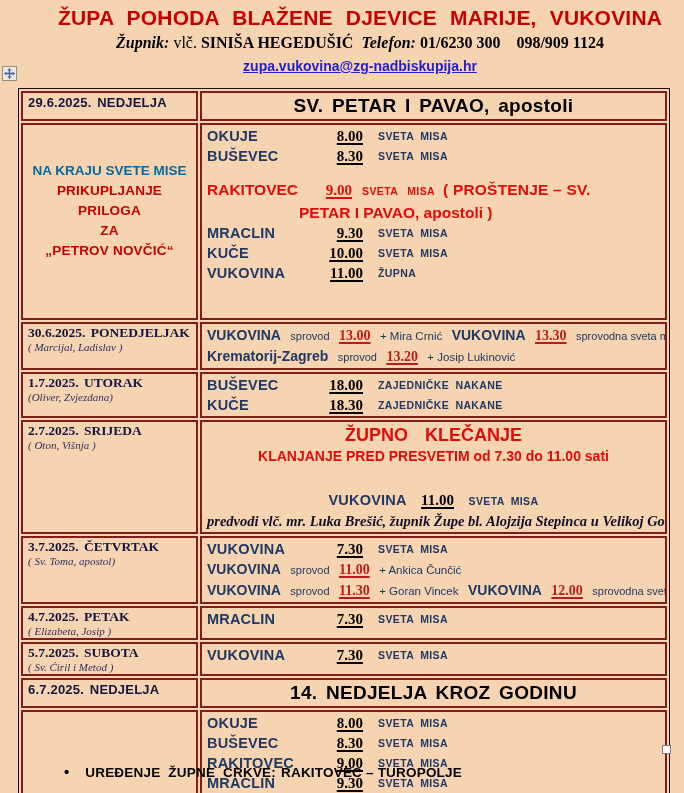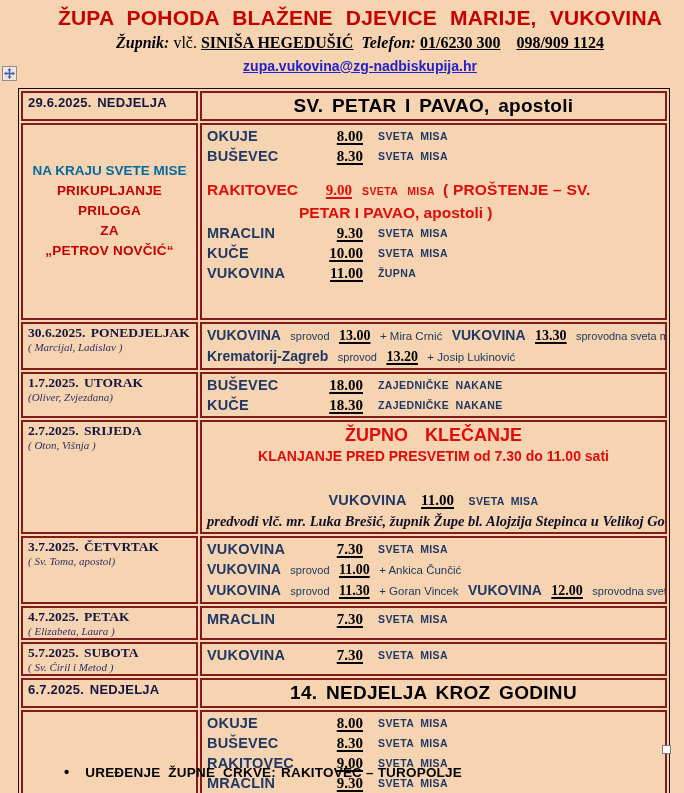--- a/index.html
+++ b/index.html
@@ -7,21 +7,21 @@
     width:684px;height:793px;position:relative;overflow:hidden;
     background:#F7D4B1;
     font-family:"Liberation Sans",sans-serif;
     -webkit-font-smoothing:antialiased;
   }
   
   .header{text-align:center;padding-top:5px;margin-left:36px;}
   .title{font-size:21px;font-weight:700;color:#C40000;word-spacing:7px;letter-spacing:.2px;line-height:26px;}
   .subtitle{font-family:"Liberation Serif",serif;font-size:16px;color:#000;margin-top:2px;line-height:20px;}
   .subtitle .lbl{font-style:italic;font-weight:700;}
-  .subtitle .bold{font-weight:700;text-decoration:underline;}
+  .subtitle .bold{font-weight:700;}
   .email-row{margin-top:4px;line-height:17px;}
   a.email{color:#2420CE;font-weight:700;font-size:14px;text-decoration:underline;}
   
   .move-handle{position:absolute;left:2px;top:66px;width:15px;height:15px;background:#EFE8DD;
     border:1px solid #8f8f8f;display:flex;align-items:center;justify-content:center;box-sizing:border-box;}
   .resize-handle{position:absolute;left:662px;top:745px;width:9px;height:9px;background:#FDFDFD;
     border:1px solid #7d7d7d;box-sizing:border-box;}
   
   table.sched{position:absolute;left:18px;top:88px;width:652px;table-layout:fixed;
     border-collapse:separate;border-spacing:2px;border:1px solid #1A0E05;}
@@ -52,21 +52,21 @@
   .special-line .splace{font-weight:700;font-size:15.5px;color:#E00B0B;margin-right:8px;}
   .special-line .time-w{width:46px;margin-right:10px;}
   .special-line .time{color:#E00B0B;text-decoration-color:#E00B0B;}
   .special-line .mlabel{color:#E00B0B;word-spacing:6px;margin-right:8px;}
   .special-line .snote{font-weight:700;font-size:15.5px;color:#E00B0B;letter-spacing:.2px;}
   .special-line2{font-weight:700;font-size:15.5px;color:#E00B0B;margin-left:92px;line-height:21px;white-space:nowrap;}
   
   .fline{line-height:20px;white-space:nowrap;}
   .fplace{font-weight:700;font-size:14px;color:#1F3864;margin-right:5px;}
   .fsmall{font-size:11px;color:#17365D;margin-right:5px;}
-  .ftime{font-family:"Liberation Serif",serif;font-weight:700;font-size:14px;color:#000000;margin-right:5px;
+  .ftime{font-family:"Liberation Serif",serif;font-weight:700;font-size:14px;color:#b91c1c;margin-right:5px;
     text-decoration:underline;text-decoration-thickness:1.5px;text-underline-offset:2px;}
   .fname{font-size:11.5px;color:#17365D;margin-right:5px;margin-top:20px;}
   
   .kl-title{color:#E00B0B;font-size:18px;font-weight:700;text-align:center;word-spacing:12px;line-height:23px;margin-top:1px;}
   .kl-sub{color:#E00B0B;font-size:14px;font-weight:700;text-align:center;line-height:18px;}
   .kl-mass{text-align:center;margin-top:25px;line-height:20px;white-space:nowrap;}
   .kl-mass .place{width:auto;margin-right:10px;}
   .kl-mass .time-w{width:auto;margin-right:10px;}
   .kl-note{font-family:"Liberation Serif",serif;font-style:italic;font-weight:700;font-size:14.5px;color:#10102A;
     text-align:center;line-height:20px;white-space:nowrap;}
@@ -256,21 +256,21 @@
         <span class="fplace">VUKOVINA</span>
         <span class="ftime">12.00</span>
         <span class="fsmall">sprovodna sveta misa</span>
       </div>
     </td>
   </tr>
 
   <tr class="r6">
     <td class="left-col">
       <div class="date">4.7.2025.  PETAK</div>
-      <div class="names">( Elizabeta, Laura )</div>
+      <div class="names">( Elizabeta, Josip )</div>
     </td>
     <td>
       <div>
 
           <div class="mass-line">
             <span class="place">MRACLIN</span>
             <span class="time-w"><span class="time">7.30</span></span>
             <span class="mlabel">SVETA MISA</span>
           </div>
         </div>

